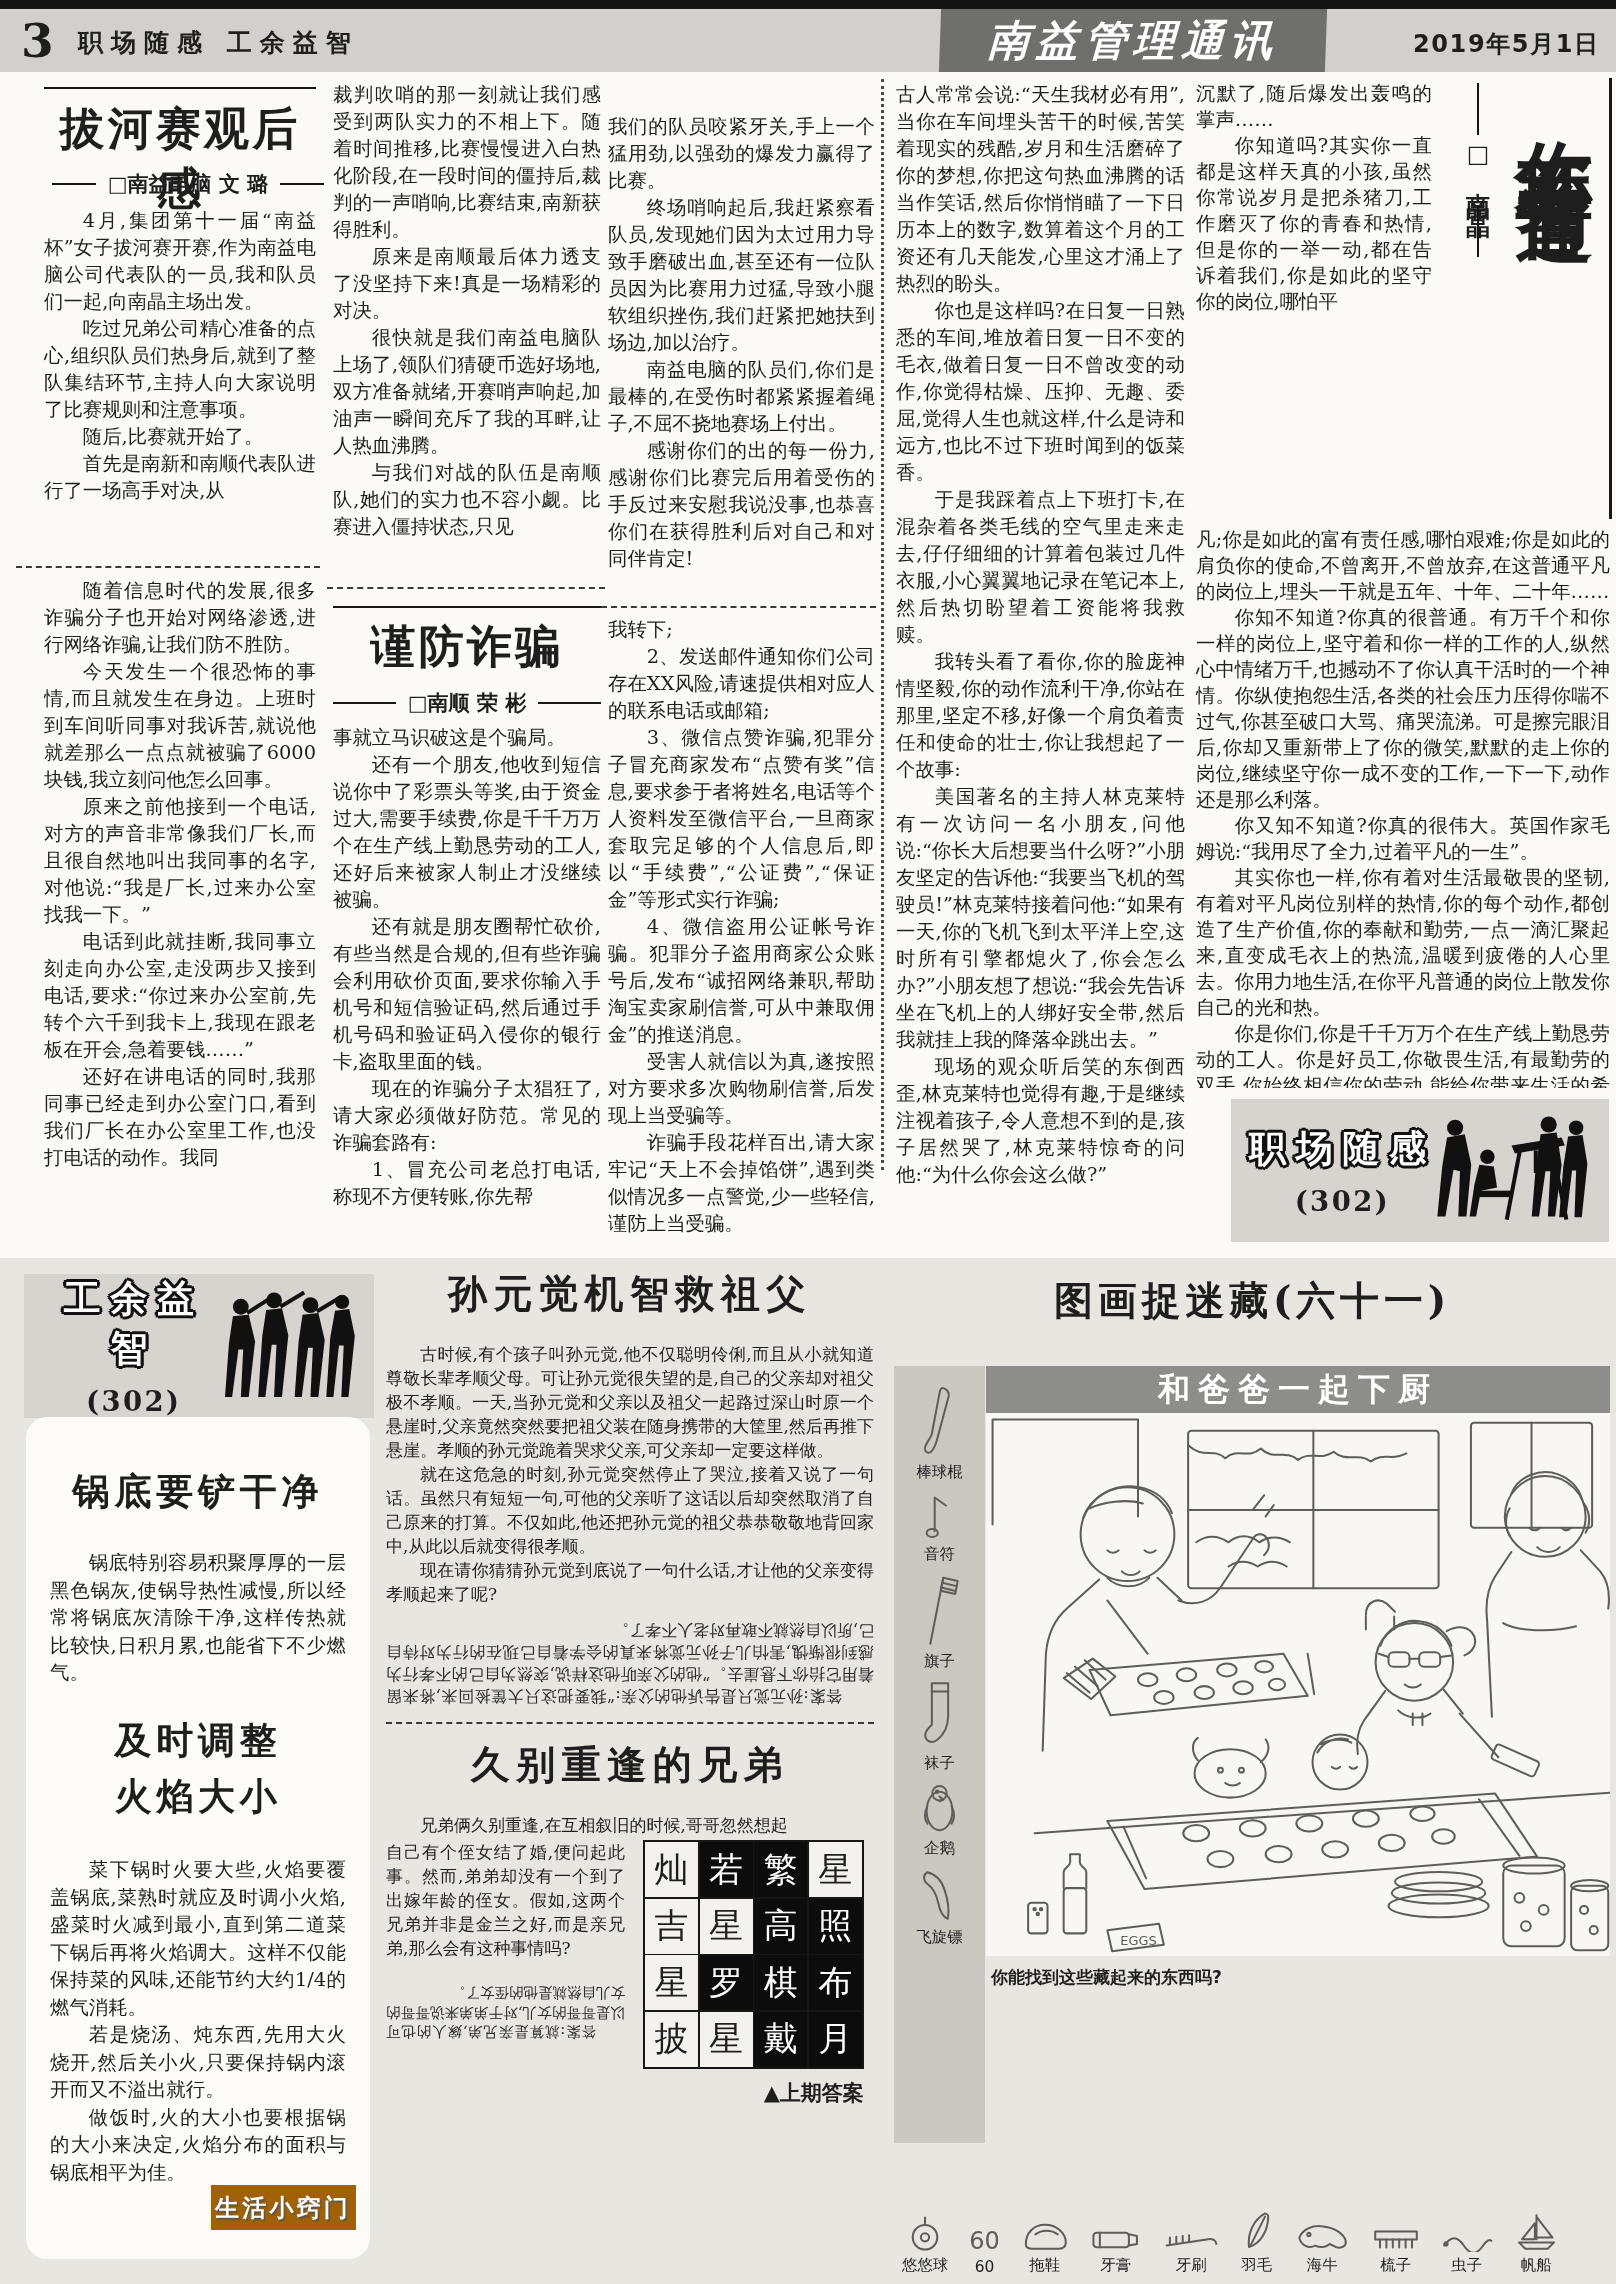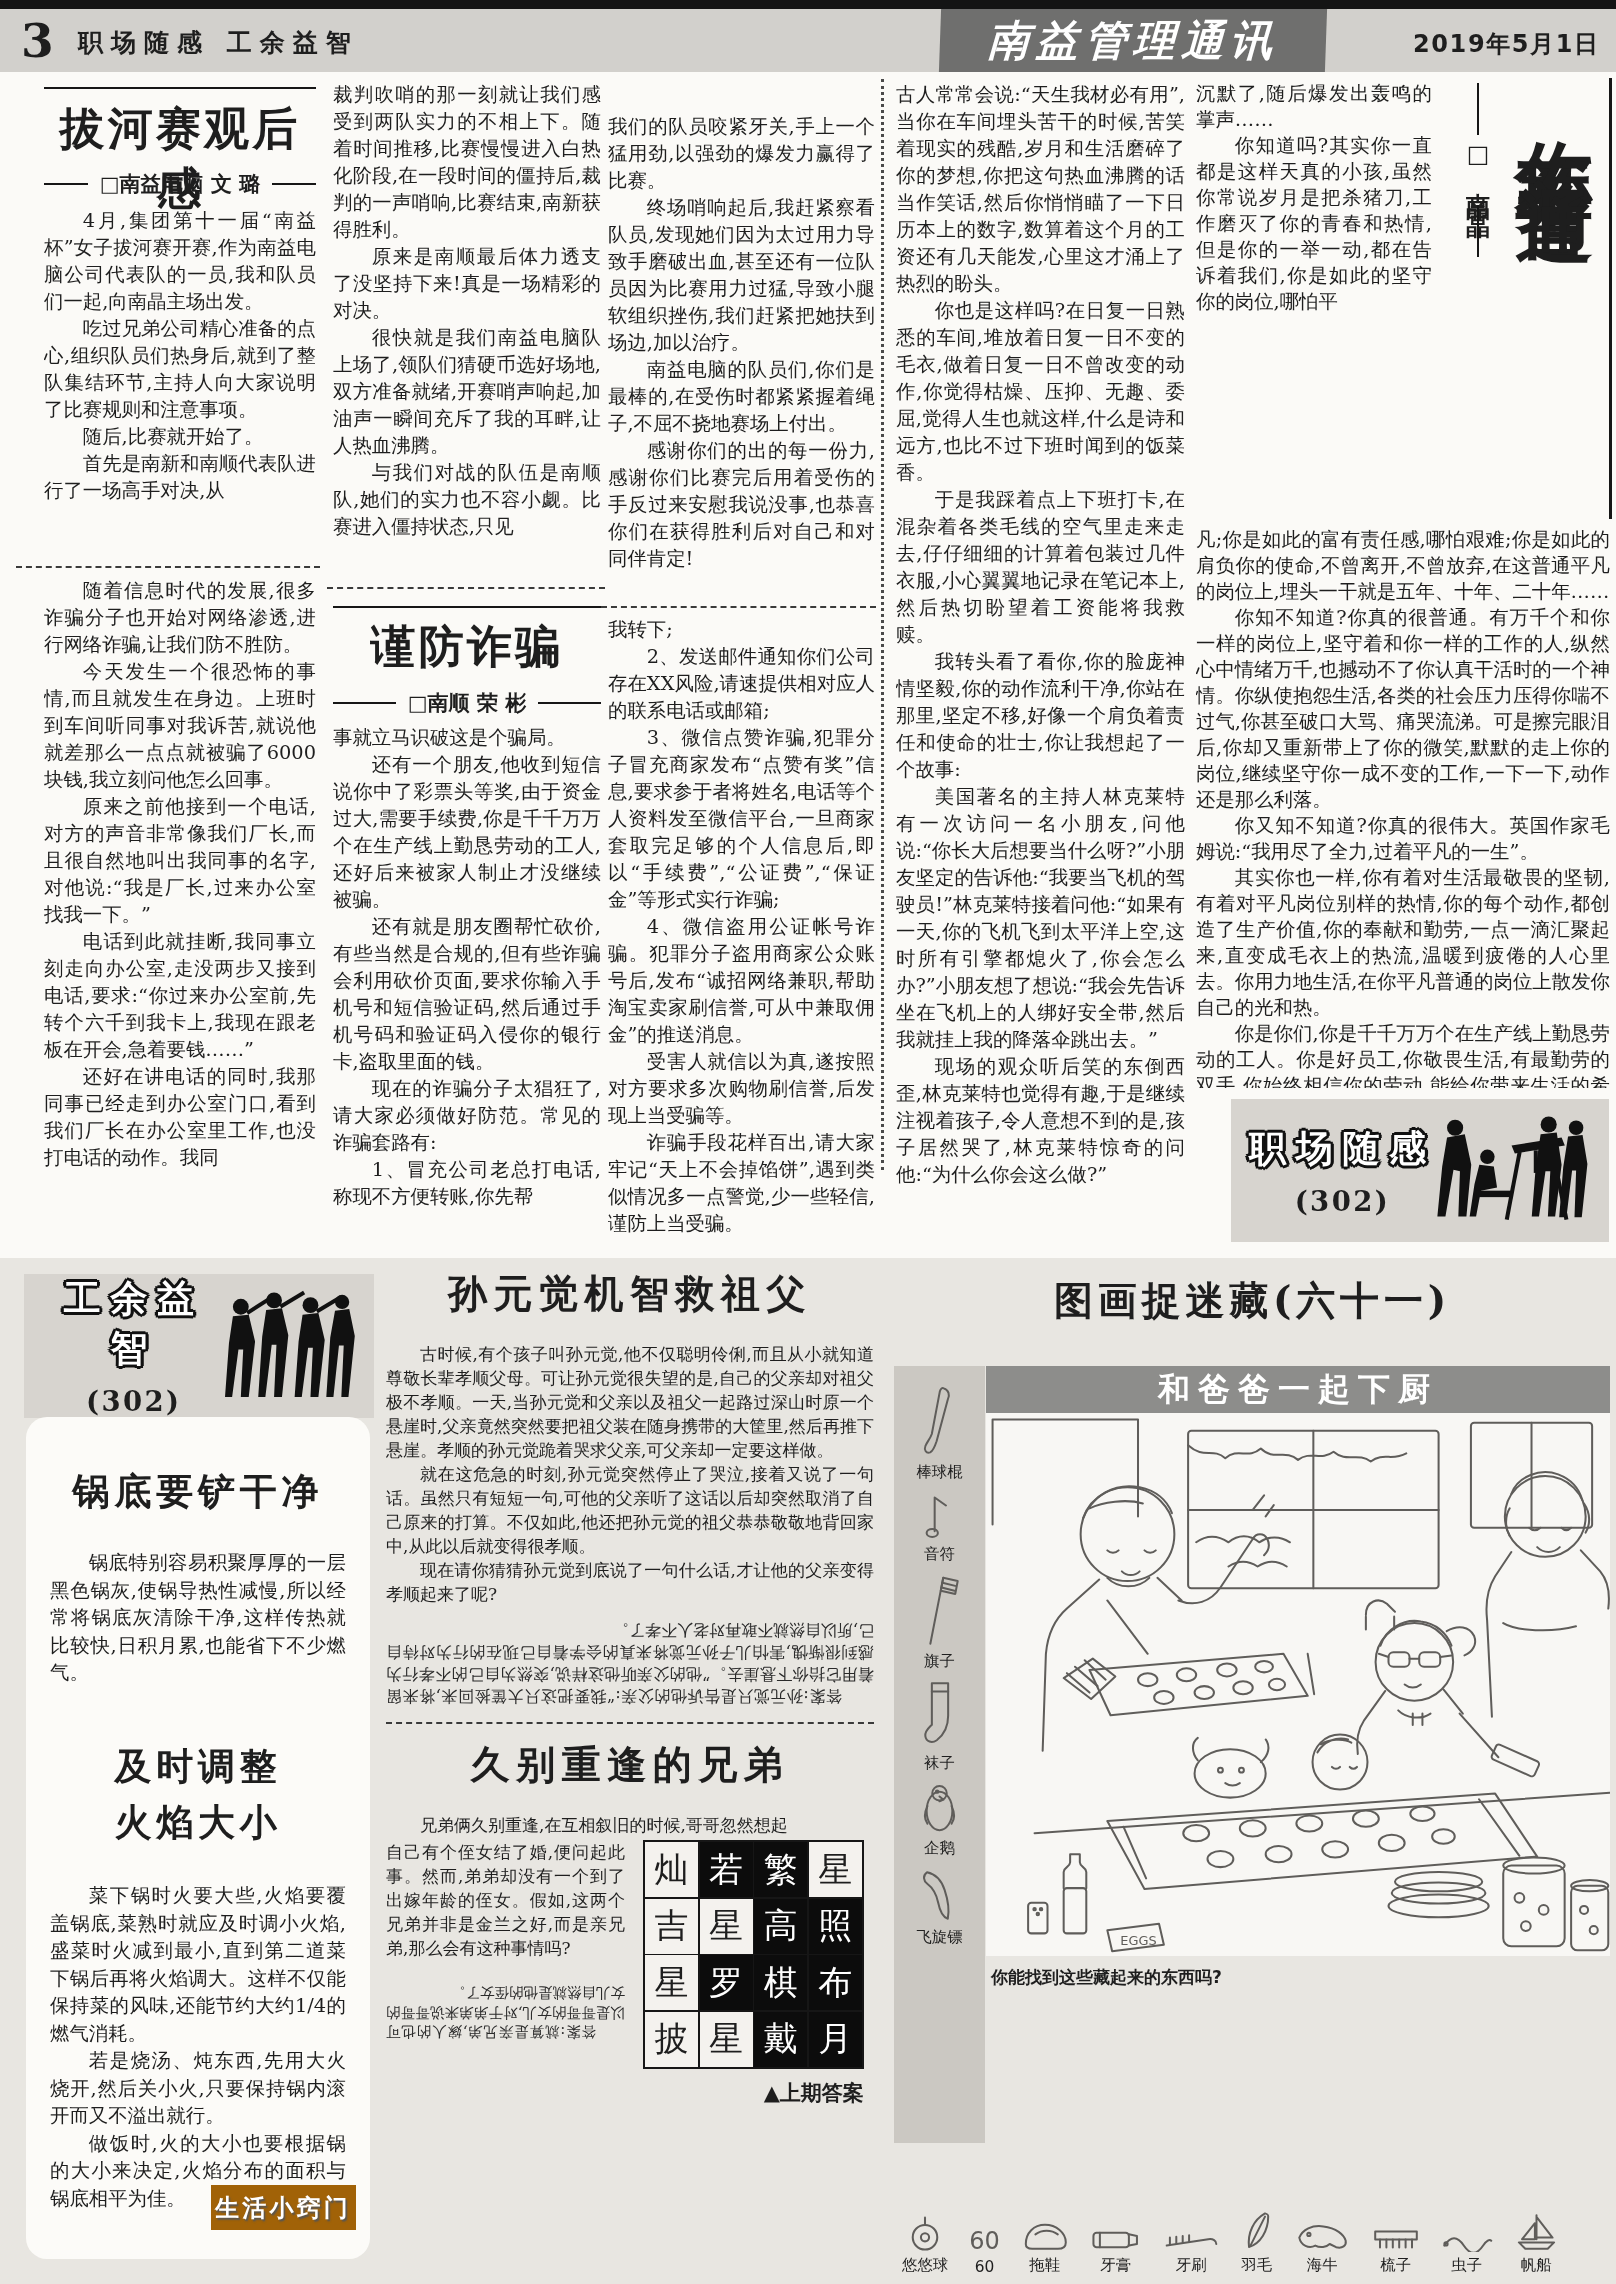--- a/index.html
+++ b/index.html
@@ -86,21 +86,21 @@
 
   <div class="abs topstrip"></div>
   <div class="abs hband"></div>
   <div class="abs pagenum">3</div>
   <div class="abs sections">职场随感  工余益智</div>
   <div class="abs masthead">南益管理通讯</div>
   <div class="abs hdate">2019年5月1日</div>
 
   <div class="abs rule" style="left:44px;top:87px;width:272px;"></div>
   <div class="abs atitle" style="left:40px;top:99px;width:280px;font-size:45px;">拔河赛观后感</div>
-  <div class="abs byline" style="left:44px;top:170px;width:272px;">
+  <div class="abs byline" style="left:52px;top:170px;width:272px;">
       <span>□南益电脑  文  璐</span>
     </div>
   <div class="abs body" style="left:44px;top:207px;width:272px;height:354px;">
       <p>4月,集团第十一届“南益杯”女子拔河赛开赛,作为南益电脑公司代表队的一员,我和队员们一起,向南晶主场出发。</p>
       <p>吃过兄弟公司精心准备的点心,组织队员们热身后,就到了整队集结环节,主持人向大家说明了比赛规则和注意事项。</p>
       <p>随后,比赛就开始了。</p>
       <p>首先是南新和南顺代表队进行了一场高手对决,从</p>
     </div>
   <div class="abs hdash" style="left:16px;top:566px;width:304px;"></div>
   <div class="abs body" style="left:44px;top:577px;width:272px;height:672px;">
@@ -220,21 +220,21 @@
       <circle cx="148" cy="20" r="9"></circle>
         <path d="M139 31l18-2 7 34-8 77h-9l3-65h-6l-7 65h-9l5-75z"></path>
     </svg>
   </div>
 
   <div class="abs card">
     <div class="cardtitle" style="margin-top:50px;">锅底要铲干净</div>
     <div class="cardbody" style="margin:32px 24px 0 24px;">
         <p>锅底特别容易积聚厚厚的一层黑色锅灰,使锅导热性减慢,所以经常将锅底灰清除干净,这样传热就比较快,日积月累,也能省下不少燃气。</p>
       </div>
-    <div class="cardtitle" style="margin-top:55px;">及时调整</div>
+    <div class="cardtitle" style="margin-top:29px;">及时调整</div>
     <div class="cardtitle" style="margin-top:6.5px;">火焰大小</div>
     <div class="cardbody" style="margin:34px 24px 0 24px;">
         <p>菜下锅时火要大些,火焰要覆盖锅底,菜熟时就应及时调小火焰,盛菜时火减到最小,直到第二道菜下锅后再将火焰调大。这样不仅能保持菜的风味,还能节约大约1/4的燃气消耗。</p>
         <p>若是烧汤、炖东西,先用大火烧开,然后关小火,只要保持锅内滚开而又不溢出就行。</p>
         <p>做饭时,火的大小也要根据锅的大小来决定,火焰分布的面积与锅底相平为佳。</p>
       </div>
     <div class="lifetips" style="position:absolute;right:14.5px;bottom:29px;width:145px;height:45px;">生活小窍门</div>
   </div>
 
   <div class="abs midcol">

